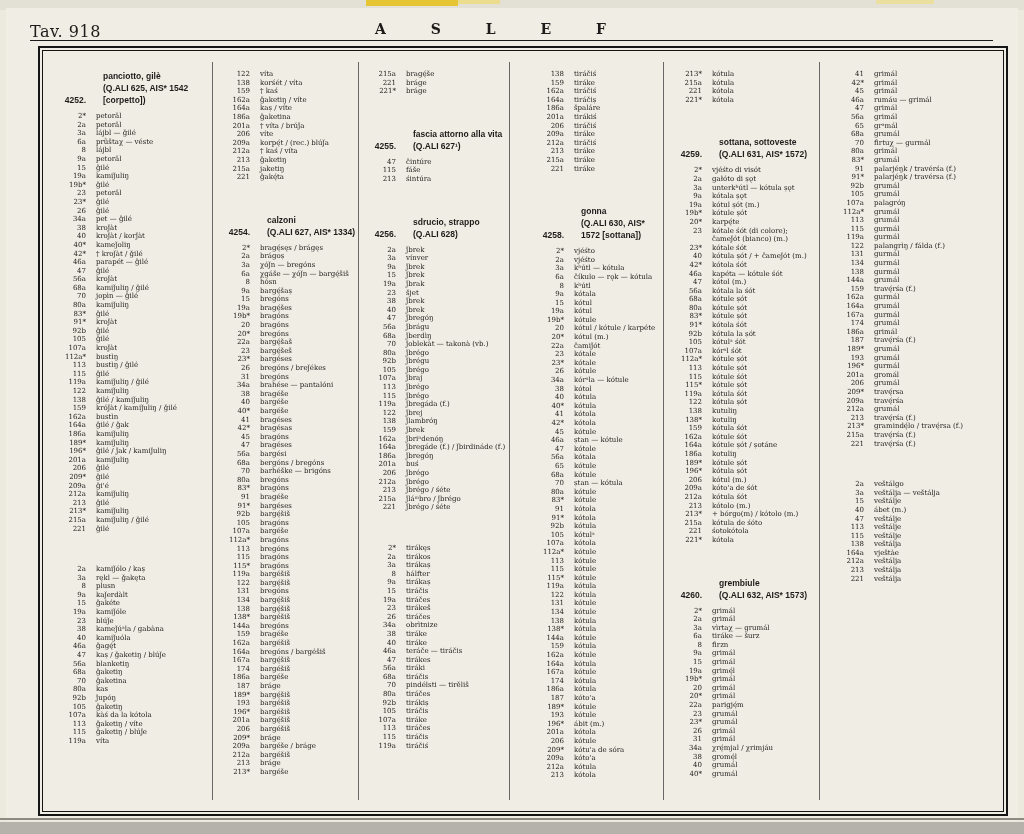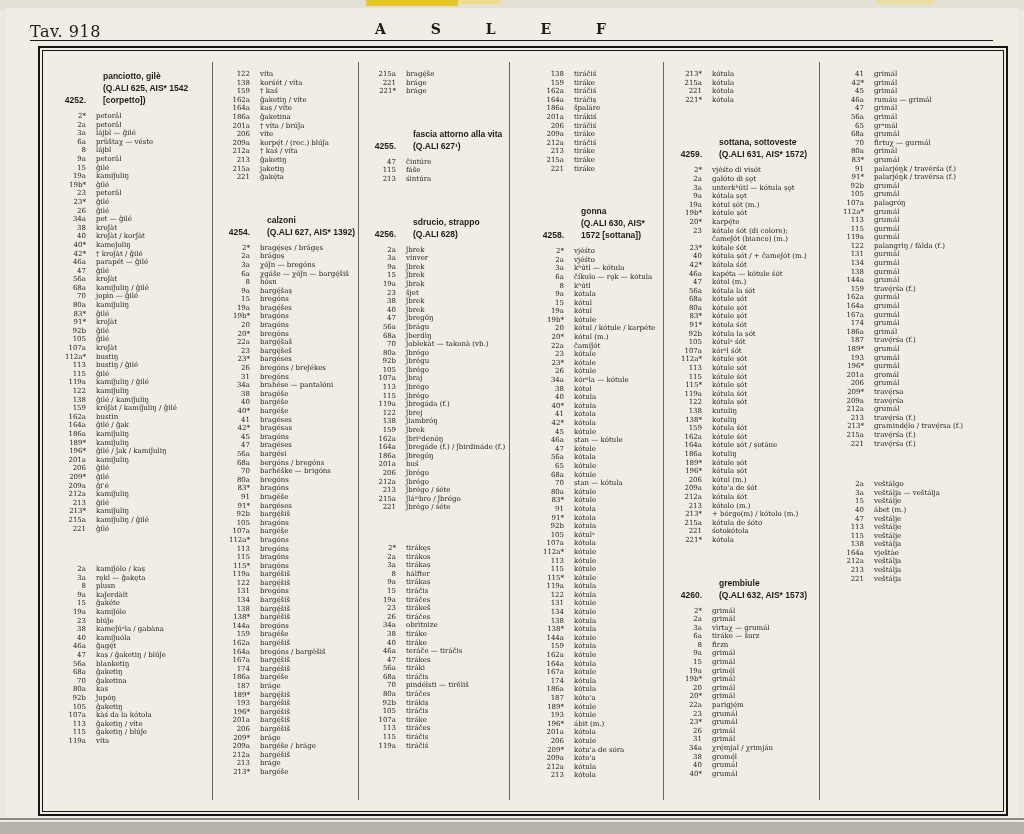--- a/index.html
+++ b/index.html
@@ -409,21 +409,21 @@
       <div class="row">
         <span class="num">221</span>
         <span class="word">ǧakę́ta</span>
       </div>
     </div>
     <div class="block gap">
       <div class="hrow">
         <span class="hnum">4254.</span>
         <span class="htext">
           <div>calzoni</div>
-          <div>(Q.ALI 627, AIS* 1392)</div>
+          <div>(Q.ALI 627, AIS* 1334)</div>
         </span>
       </div>
       <div class="row">
         <span class="num">2*</span>
         <span class="word">bragę́sęs / brágęs</span>
       </div>
       <div class="row">
         <span class="num">2a</span>
         <span class="word">brágoṣ</span>
       </div>

